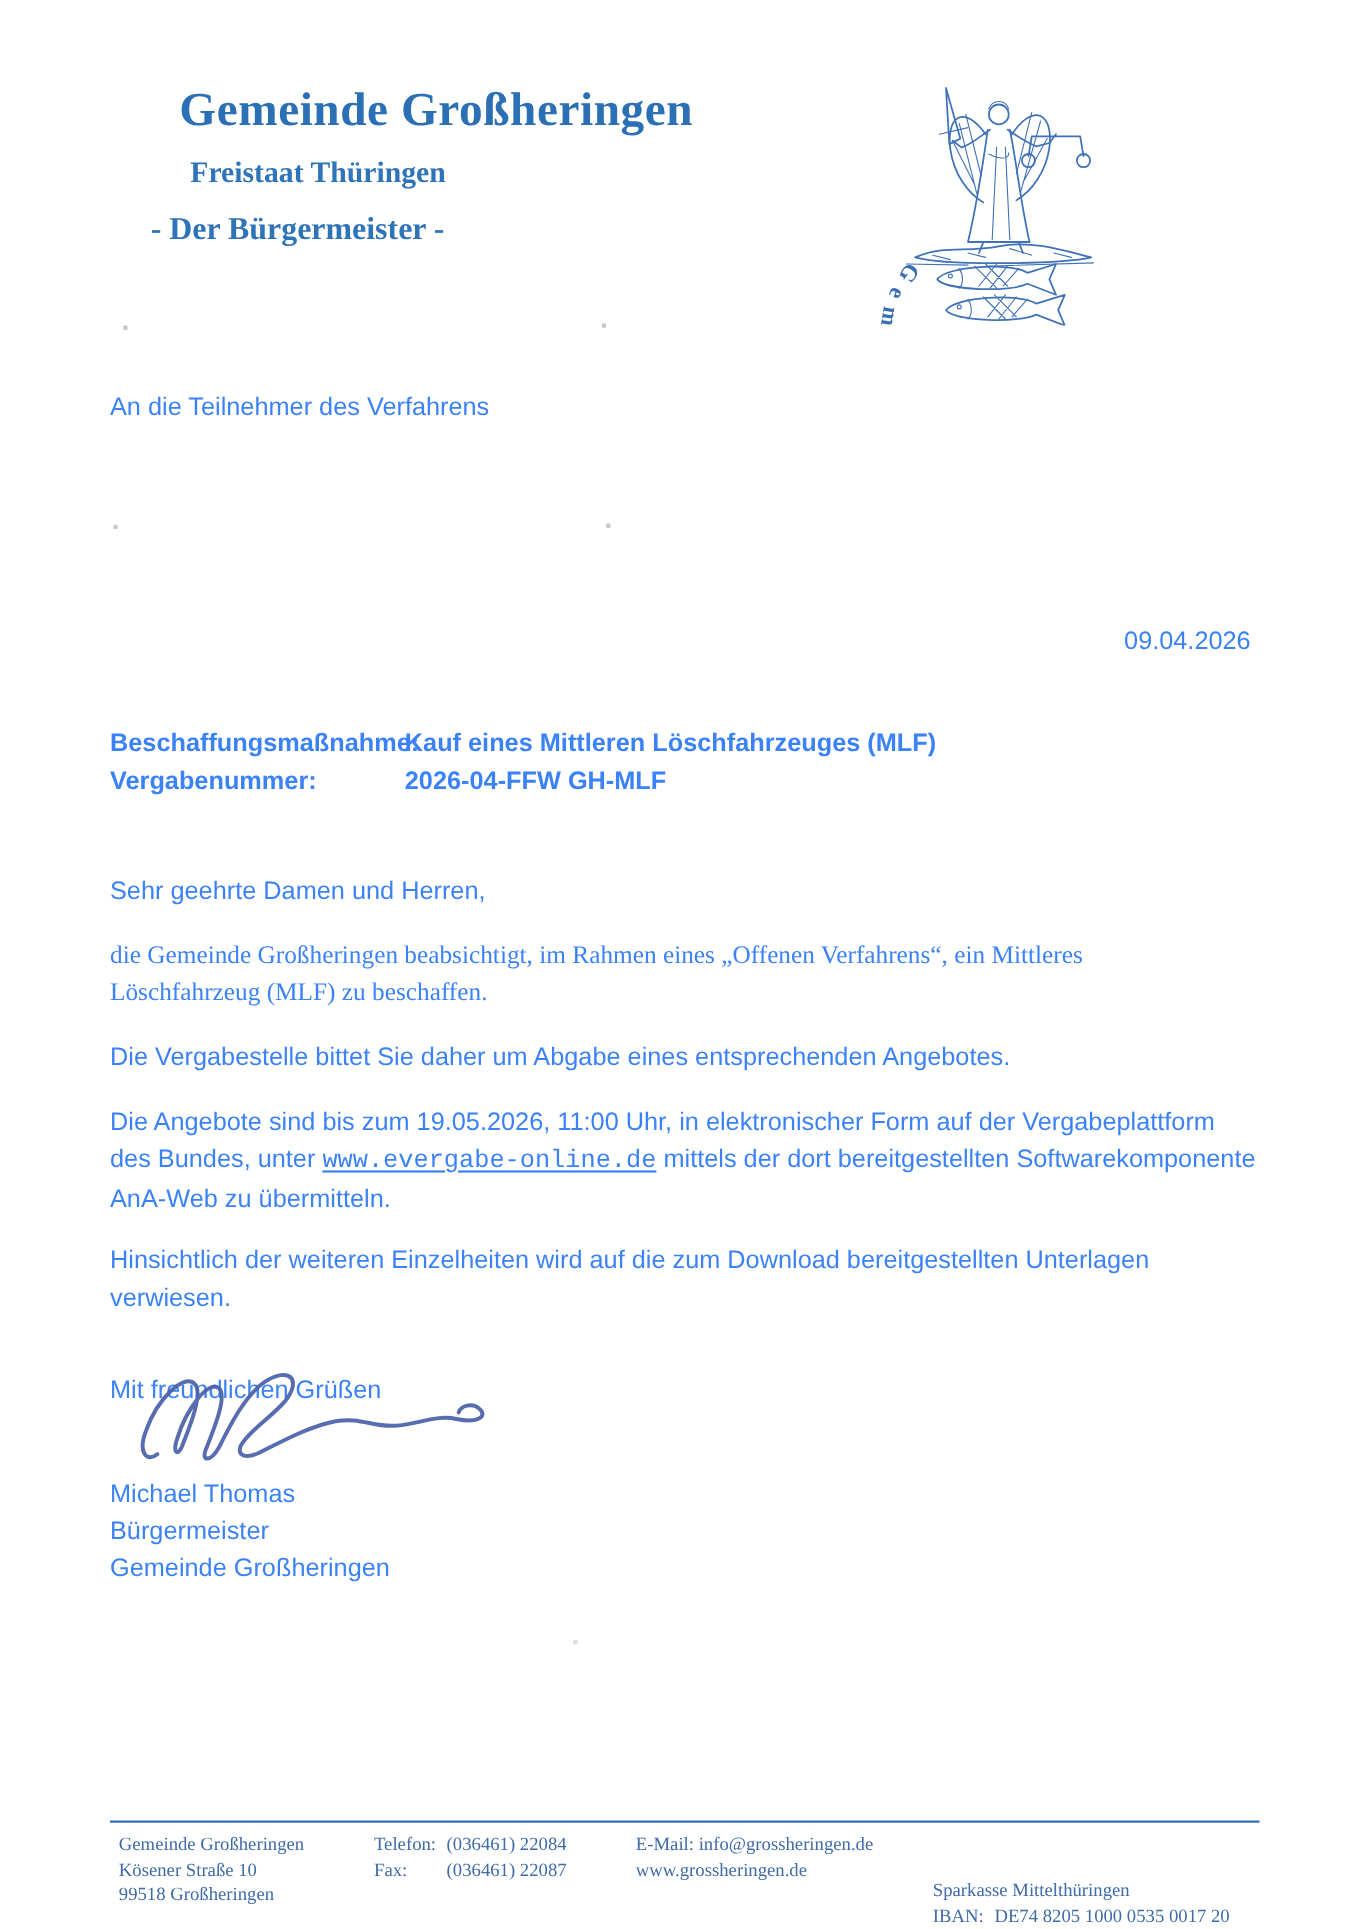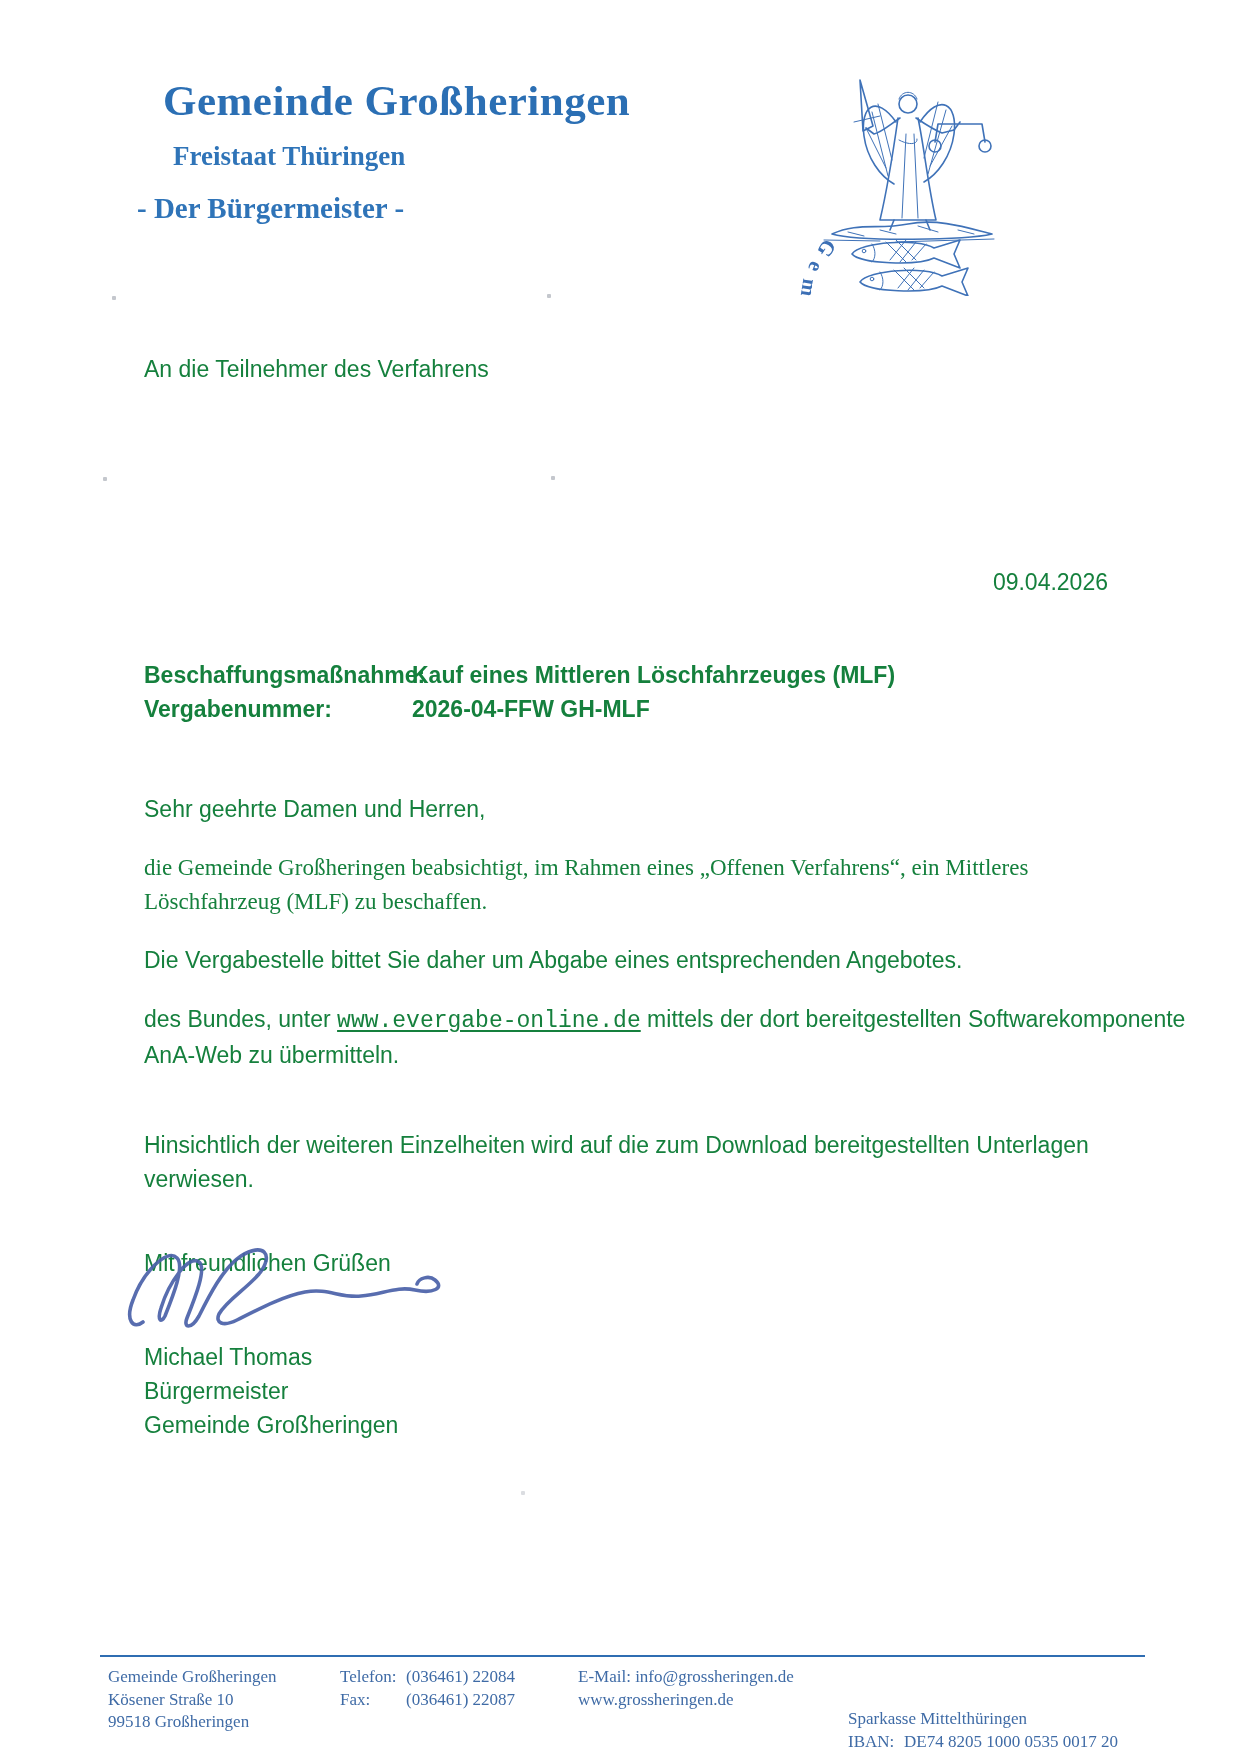--- a/index.html
+++ b/index.html
@@ -13,21 +13,21 @@
   .lh-title   { font-family:"Liberation Serif", serif; font-weight:700; color:#2b6fb4; font-size:43px; letter-spacing:0.5px; }
   .lh-state   { font-family:"Liberation Serif", serif; font-weight:700; color:#2f74b8; font-size:27px; }
   .lh-office  { font-family:"Liberation Serif", serif; font-weight:700; color:#2f74b8; font-size:29px; }
 
   
   .seal-text { font-family:"Liberation Serif", serif; font-weight:700; font-size:21px; letter-spacing:10px; fill:#3b6fb5; }
   .seal-line { stroke:#3f72b8; fill:none; stroke-width:1.6; stroke-linecap:round; stroke-linejoin:round; }
   .seal-thin { stroke:#3f72b8; fill:none; stroke-width:1; stroke-linecap:round; }
 
   
-  .body-text { font-size:23px; line-height:34px; color:#15803d;margin-left:44px; }
+  .body-text { font-size:23px; line-height:34px; color:#3b82f6; }
   .ref-row { display:flex; }
   .ref-label { width:268px; font-weight:700; }
   .ref-value { font-weight:700; }
   .link-underline { text-decoration:underline; text-underline-offset:3px;font-family:Liberation Mono, monospace; }
 
   
   .sig-stroke { stroke:#4a61a8; fill:none; stroke-width:3.6; stroke-linecap:round; stroke-linejoin:round; opacity:0.92; }
 
   
   .footer-rule { background:#2f6db2; height:2px; }
@@ -95,21 +95,21 @@
   </svg>
 
   <div class="mark" style="left:112px; top:296px;"></div>
   <div class="mark" style="left:547px; top:294px;"></div>
   <div class="mark" style="left:103px; top:477px;"></div>
   <div class="mark" style="left:551px; top:476px;"></div>
   <div class="mark" style="left:521px; top:1491px; opacity:0.3;"></div>
 
   <div class="abs body-text" style="left:100px; top:352px;">An die Teilnehmer des Verfahrens</div>
 
-  <div class="abs body-text" style="left:764px; top:565px; width:300px; text-align:right;">09.04.2026</div>
+  <div class="abs body-text" style="left:837px; top:565px; width:300px; text-align:right;">09.04.2026</div>
 
   <div class="abs body-text" style="left:100px; top:658px;">
     <div class="ref-row">
       <span class="ref-label">Beschaffungsmaßnahme:</span>
       <span class="ref-value">Kauf eines Mittleren Löschfahrzeuges (MLF)</span>
     </div>
     <div class="ref-row">
       <span class="ref-label">Vergabenummer:</span>
       <span class="ref-value">2026-04-FFW GH-MLF</span>
     </div>
@@ -118,20 +118,21 @@
   <div class="abs body-text" style="left:100px; top:792px;">Sehr geehrte Damen und Herren,</div>
 
   <div class="abs body-text" style="left:100px; top:851px;font-family:Liberation Serif, serif;">
     <div>die Gemeinde Großheringen beabsichtigt, im Rahmen eines „Offenen Verfahrens“, ein Mittleres</div>
     <div>Löschfahrzeug (MLF) zu beschaffen.</div>
   </div>
 
   <div class="abs body-text" style="left:100px; top:943px;">Die Vergabestelle bittet Sie daher um Abgabe eines entsprechenden Angebotes.</div>
 
   <div class="abs body-text" style="left:100px; top:1002px;">
+    <div>Die Angebote sind bis zum 19.05.2026, 11:00 Uhr, in elektronischer Form auf der Vergabeplattform</div>
     <div><span>des Bundes, unter </span><span class="link-underline">www.evergabe-online.de</span><span> mittels der dort bereitgestellten Softwarekomponente</span></div>
     <div>AnA-Web zu übermitteln.</div>
   </div>
 
   <div class="abs body-text" style="left:100px; top:1128px;">
     <div>Hinsichtlich der weiteren Einzelheiten wird auf die zum Download bereitgestellten Unterlagen</div>
     <div>verwiesen.</div>
   </div>
 
   <div class="abs body-text" style="left:100px; top:1246px;">Mit freundlichen Grüßen</div>

